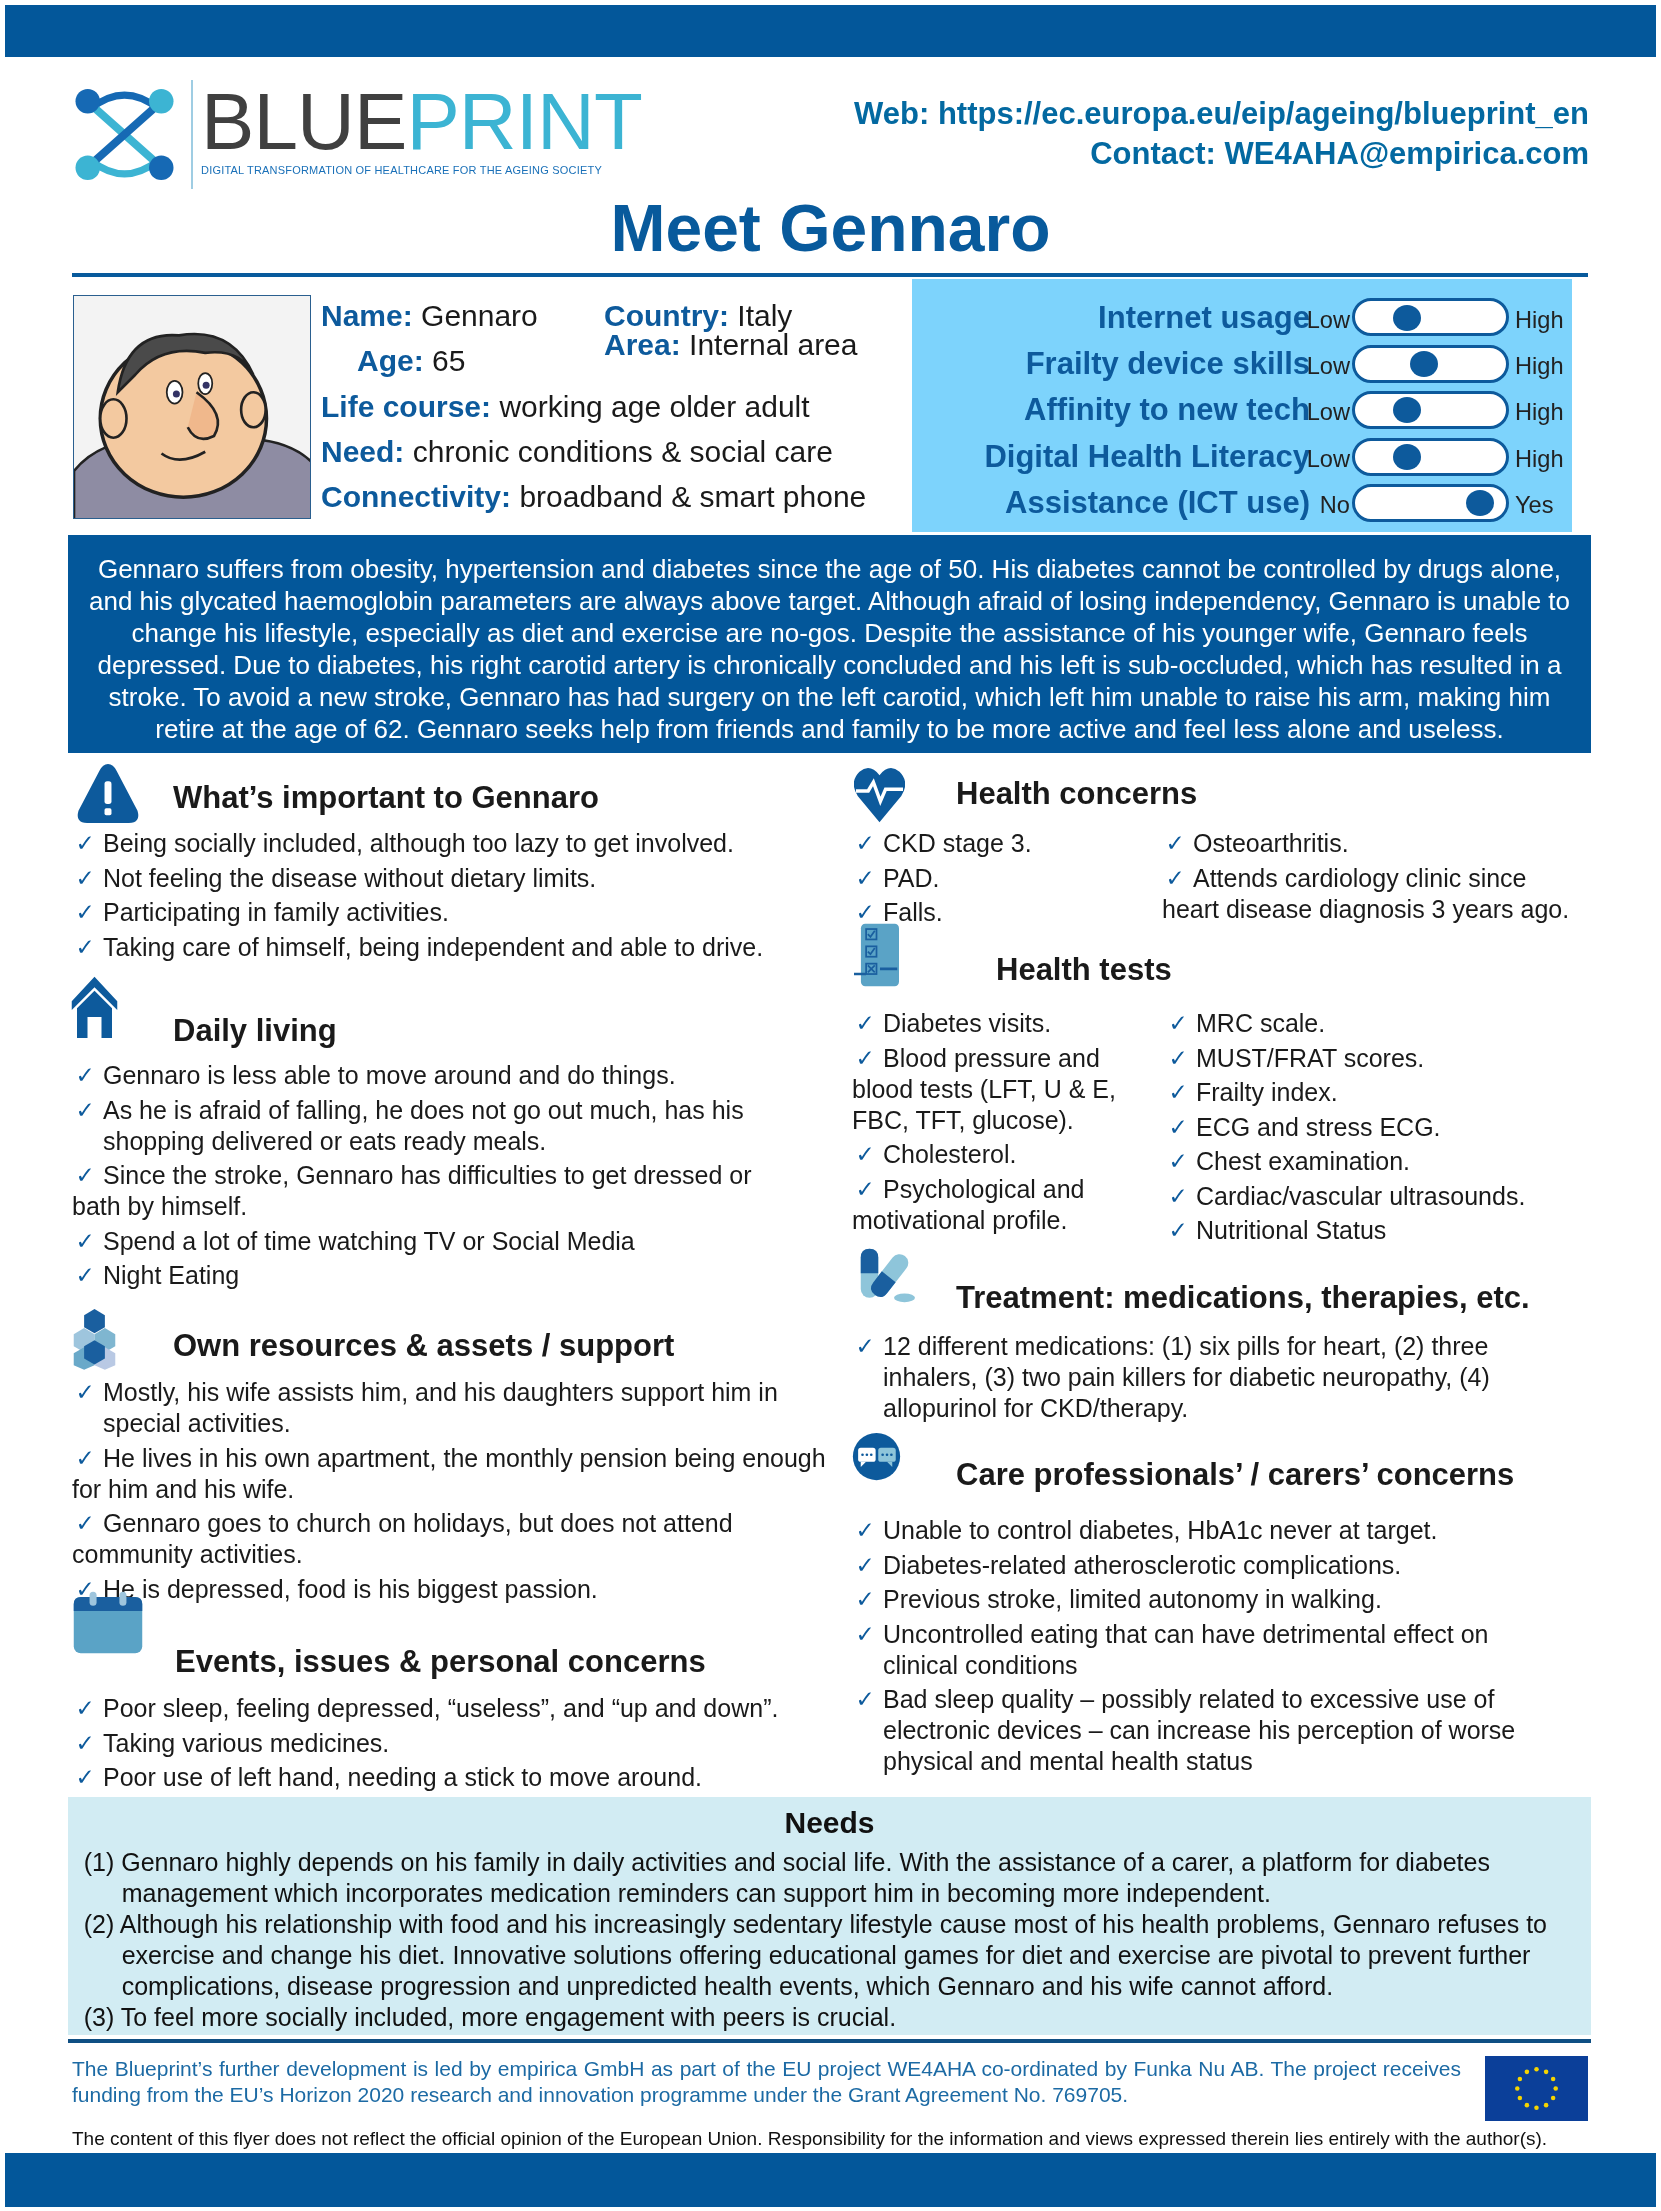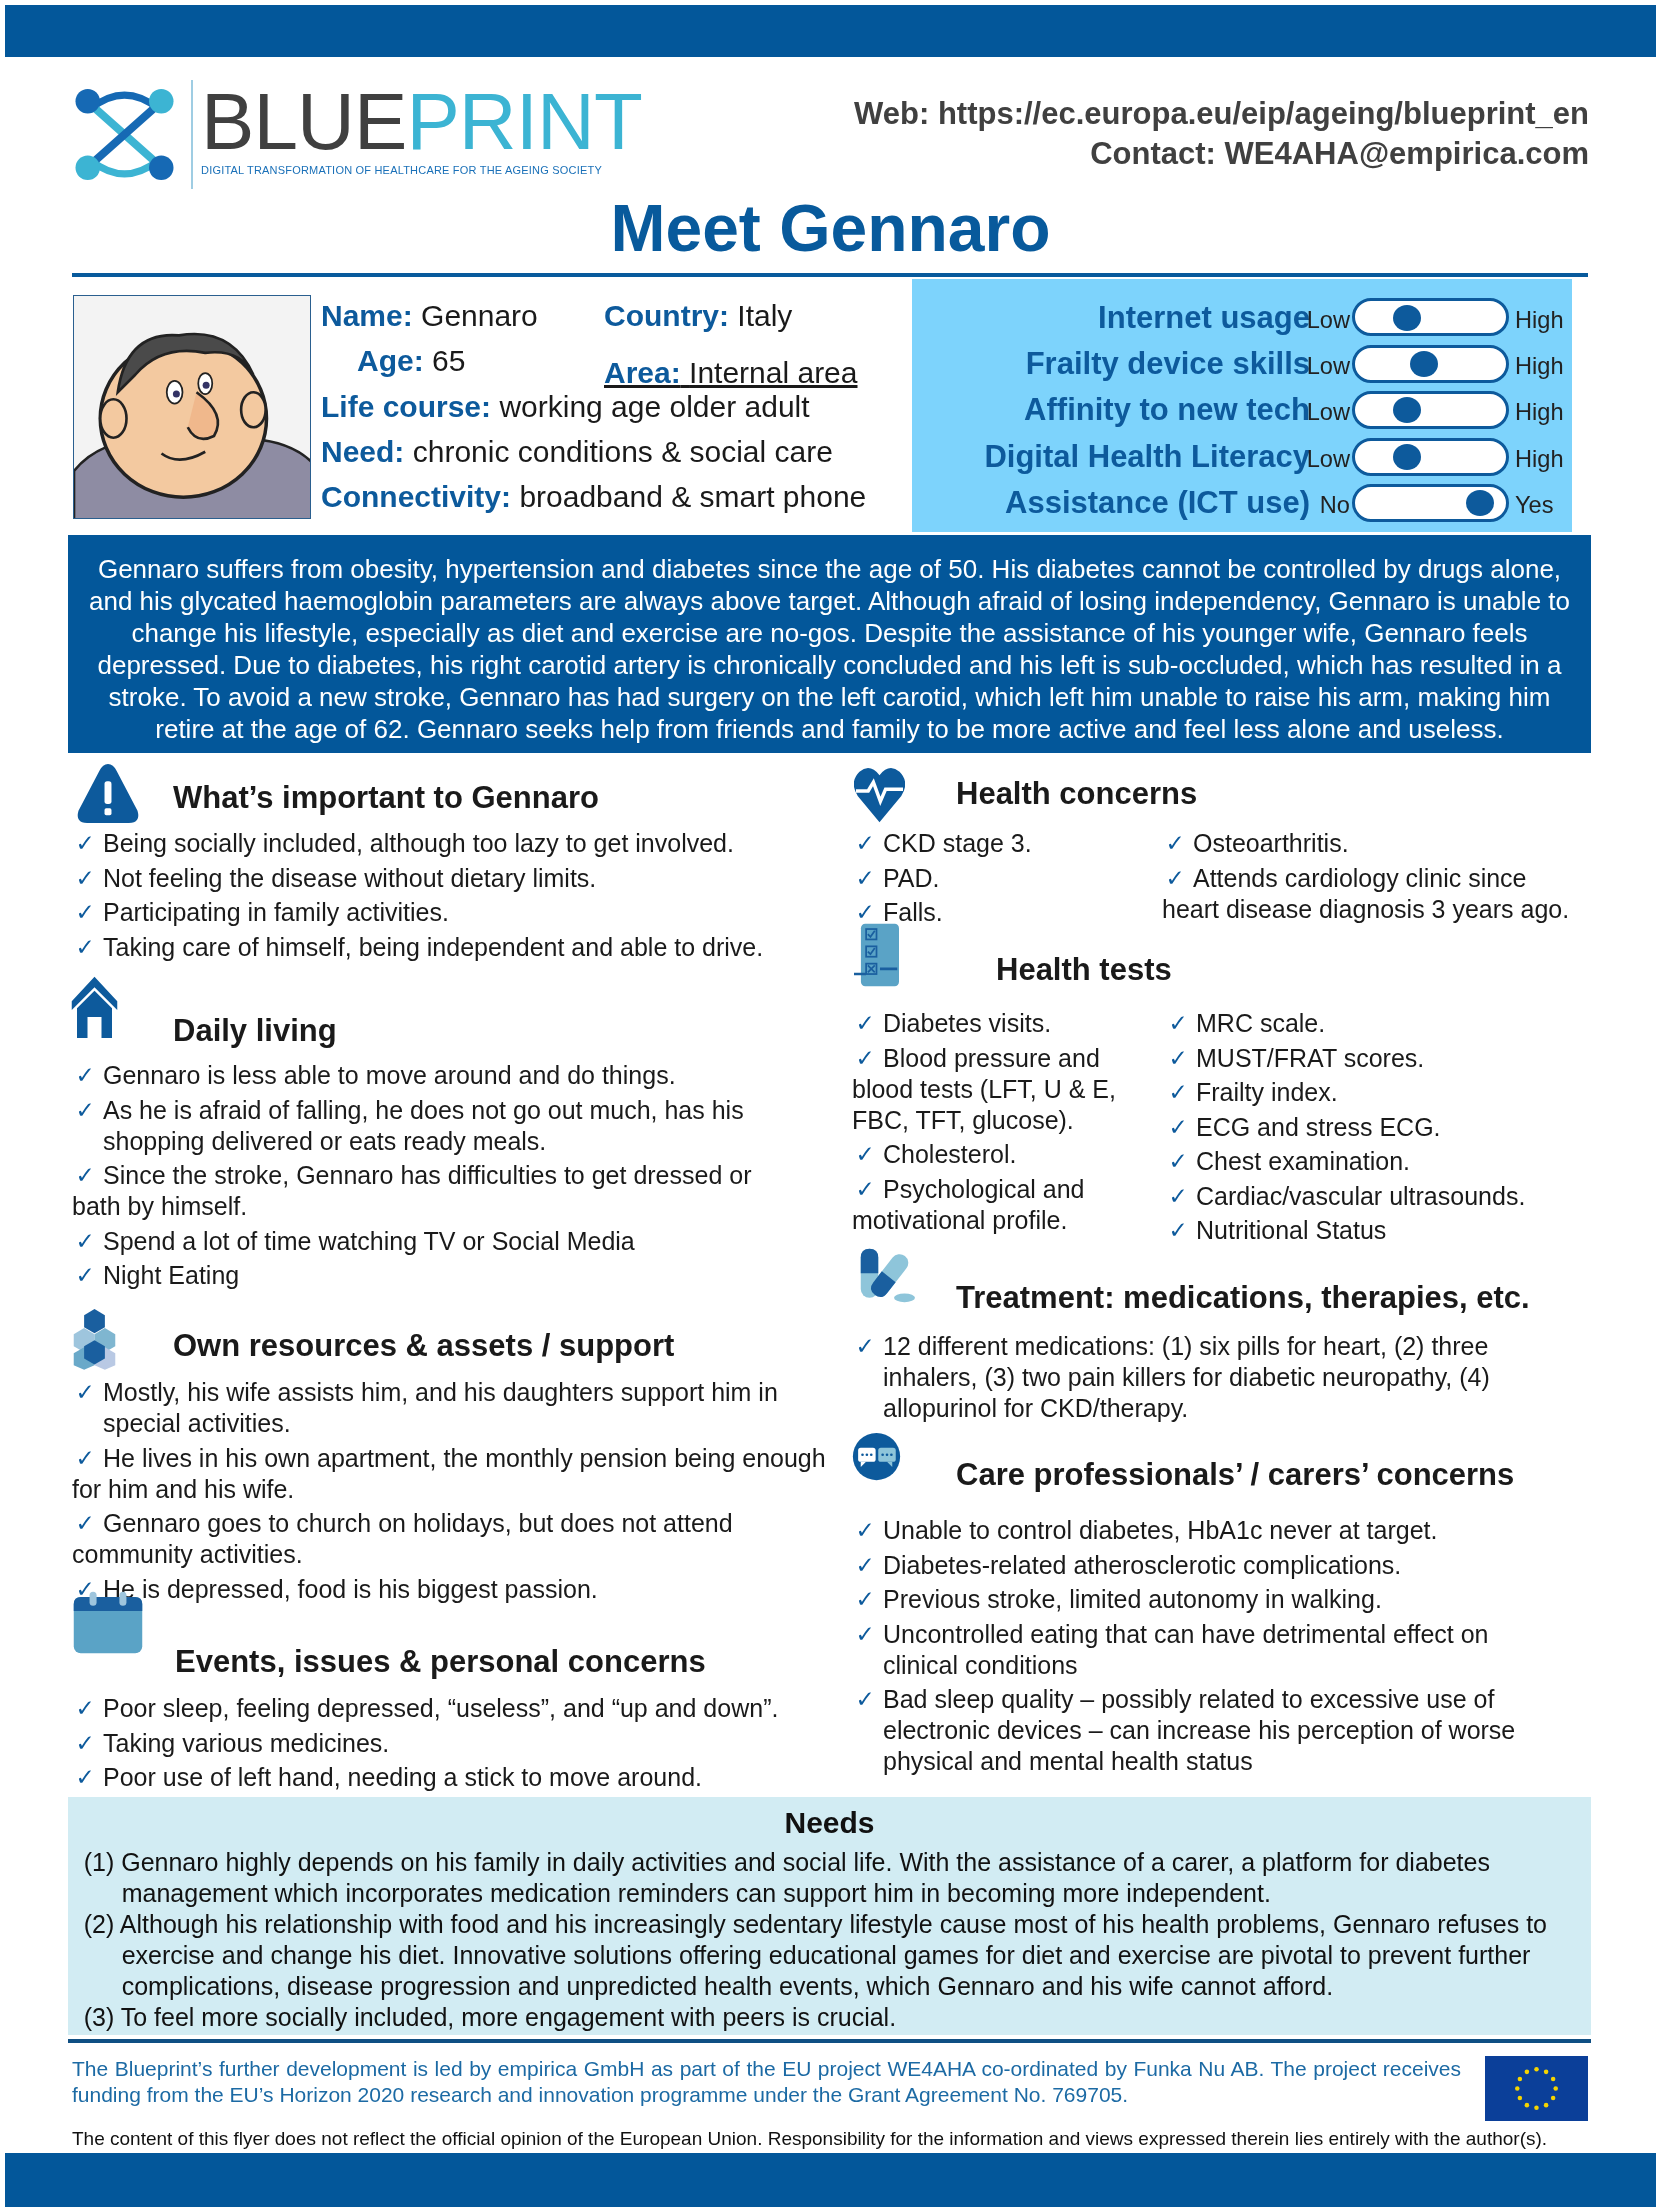--- a/index.html
+++ b/index.html
@@ -4,21 +4,21 @@
 <style>
   * { box-sizing: border-box; margin: 0; padding: 0; }
   body { width: 1661px; height: 2211px; background: #ffffff; font-family: "Liberation Sans", sans-serif; color: #1a1a1a; position: relative; overflow: hidden; }
   .topbar { position: absolute; left: 5.2px; top: 5.2px; width: 1651px; height: 52px; background: #03579a; }
   .bottombar { position: absolute; left: 5.2px; top: 2153px; width: 1651px; height: 54px; background: #03579a; }
   .logo { position: absolute; left: 72px; top: 80px; width: 542px; height: 109px; }
   .logo-word { position: absolute; left: 129px; top: 1.7px; font-size: 80px; letter-spacing: -0.9px; font-family: "Liberation Sans", sans-serif; line-height: 1; }
   .logo-word .blue { color: #404040; } .logo-word .cyan { color: #3cb4d3; }
   .logo-sub { position: absolute; left: 129px; top: 84px; font-size: 11px; color: #1a70b8; letter-spacing: 0.2px; white-space: nowrap; }
   .logo-divider { position: absolute; left: 119px; top: 0; width: 1.7px; height: 109px; background: #9fcde3; }
-  .contact { position: absolute; right: 72px; top: 94px; text-align: right; color: #404040; font-weight: bold; font-size: 31px; line-height: 40px; }
+  .contact { position: absolute; right: 72px; top: 94px; text-align: right; color: #0369a1; font-weight: bold; font-size: 31px; line-height: 40px; }
   .title { position: absolute; left: 0; width: 1661px; top: 190px; text-align: center; font-size: 66px; font-weight: bold; color: #085a9c; }
   .title-rule { position: absolute; left: 72px; width: 1516px; top: 273px; height: 3.5px; background: #085a9c; }
   .profile-pic { position: absolute; left: 73px; top: 295px; width: 238px; height: 224px; border: 1.7px solid #2a5f8f; background: #f2f2f2; overflow: hidden; }
   .field { position: absolute; font-size: 30px; white-space: nowrap; }
   .field .k { color: #0d5a9c; font-weight: bold; }
   .field .v { color: #1a1a1a; }
   .skills-panel { position: absolute; left: 912px; top: 279px; width: 660px; height: 253px; background: #7dd3fc; }
   .skill-row { position: absolute; left: 0; width: 660px; height: 45px; }
   .skill-label { position: absolute; right: 262px; top: 5.2px; font-size: 31px; font-weight: bold; color: #0d5a9c; white-space: nowrap; }
   .skill-lo { position: absolute; left: 384px; top: 12.2px; font-size: 23.6px; color: #222; width: 54px; text-align: right; }
@@ -83,21 +83,21 @@
     <circle cx="117" cy="112" r="4" fill="#336"></circle>
     <circle cx="151" cy="102" r="4" fill="#336"></circle>
     <path d="M140 110 Q175 135 160 160 Q140 170 130 150" fill="#f0b88c" stroke="#222" stroke-width="3"></path>
     <path d="M100 180 Q120 195 150 178" fill="none" stroke="#222" stroke-width="3"></path>
   </svg>
 </div>
 
 <div class="field" style="left:321px;top:299px;"><span class="k">Name:</span> <span class="v">Gennaro</span></div>
 <div class="field" style="left:604px;top:299px;"><span class="k">Country:</span> <span class="v">Italy</span></div>
 <div class="field" style="left:321px;top:344px;margin-left:36px;"><span class="k">Age:</span> <span class="v">65</span></div>
-<div class="field" style="left:604px;top:356px;text-decoration:underline;"><span class="k">Area:</span> <span class="v">Internal area</span></div>
+<div class="field" style="left:604px;top:328px;"><span class="k">Area:</span> <span class="v">Internal area</span></div>
 <div class="field" style="left:321px;top:390px;"><span class="k">Life course:</span> <span class="v">working age older adult</span></div>
 <div class="field" style="left:321px;top:435px;"><span class="k">Need:</span> <span class="v">chronic conditions &amp; social care</span></div>
 <div class="field" style="left:321px;top:480px;"><span class="k">Connectivity:</span> <span class="v">broadband &amp; smart phone</span></div>
 
 <div class="skills-panel">
   <div class="skill-row" style="top:15.7px;">
     <div class="skill-label">Internet usage</div>
     <div class="skill-lo">Low</div>
     <div class="skill-track">
         <div class="skill-knob" style="left: 38px;"></div>

